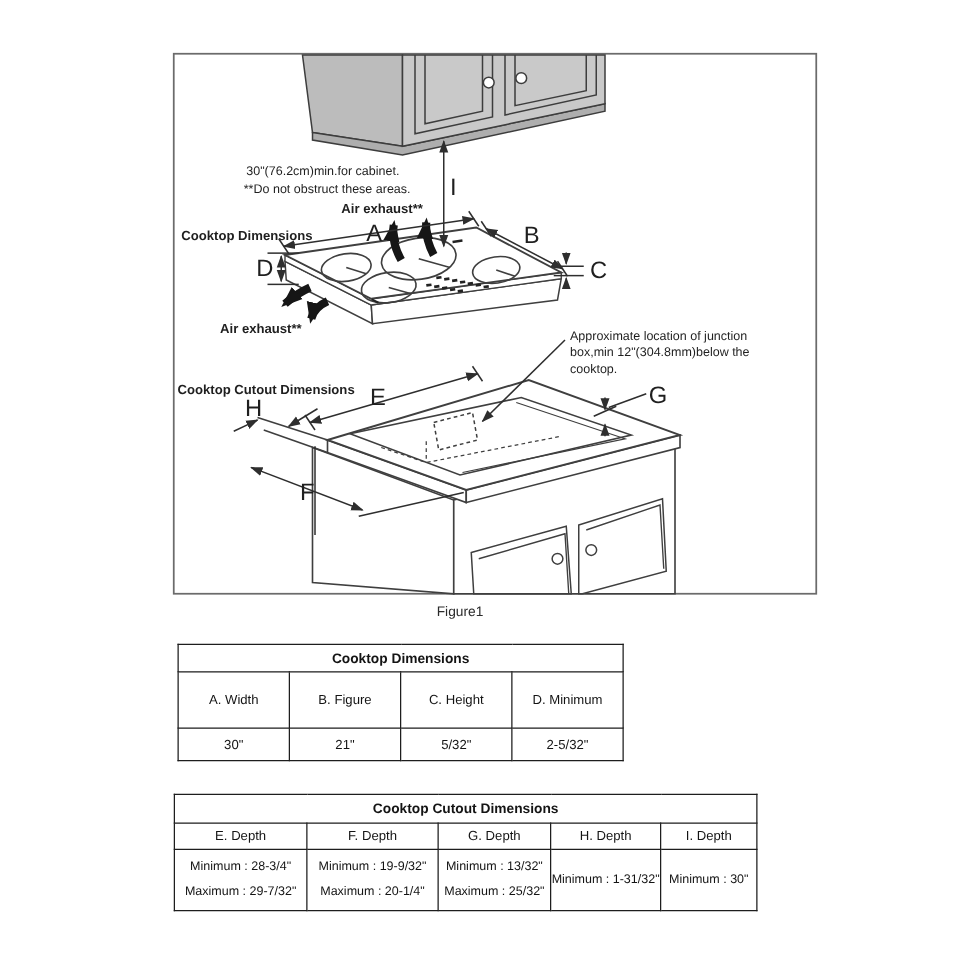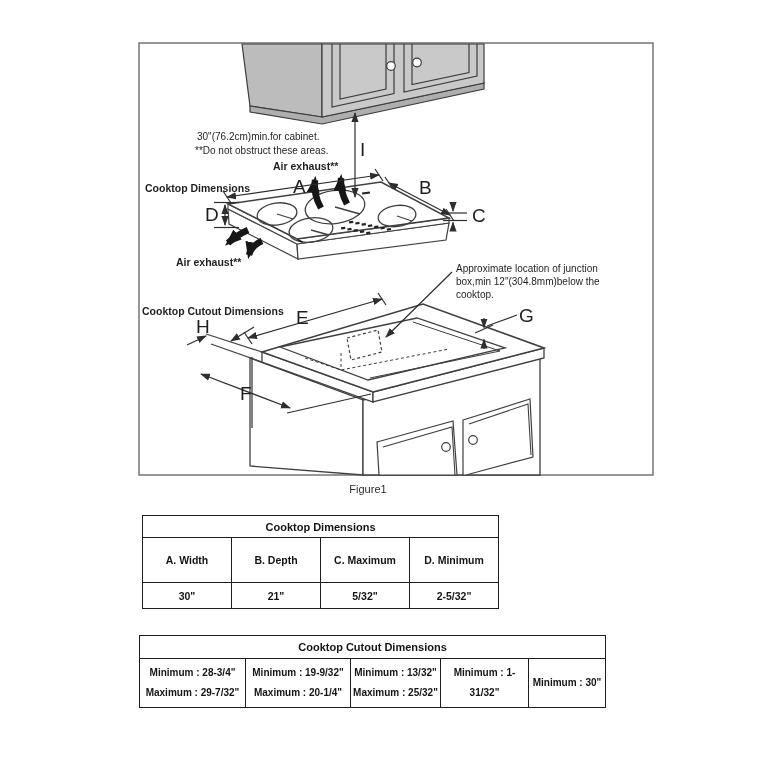--- a/index.html
+++ b/index.html
@@ -16,21 +16,21 @@
   .ln{stroke:#3f3f3f;fill:none;}
   .dim{stroke:#2e2e2e;stroke-width:1.2;fill:none;}
   .whitefill{fill:#ffffff;}
   table.dims{
     position:absolute;border-collapse:collapse;table-layout:fixed;
     font-family:"Liberation Sans", sans-serif;color:#141414;
     background:#ffffff;
   }
   table.dims th, table.dims td{
     border:1.6px solid #1d1d1d;text-align:center;vertical-align:middle;
-    padding:0;font-weight:bold;
+    padding:0;font-weight:normal;
   }
   table.dims .ttl{font-weight:bold;font-size:11px;}
   #tbl-cooktop{left:142px;top:515px;width:356px;}
   #tbl-cooktop .hdr{height:45px;font-size:10.5px;}
   #tbl-cooktop .ttl{height:21px;}
   #tbl-cooktop .val{height:25px;font-size:10.5px;}
   #tbl-cutout{left:139px;top:635px;width:466px;}
   #tbl-cutout .ttl{height:22px;}
   #tbl-cutout .hdr{height:21px;font-size:10.5px;}
   #tbl-cutout .val{height:48px;font-size:10px;}
@@ -199,22 +199,22 @@
         <col style="width:89px">
         <col style="width:89px">
         <col style="width:89px">
       </colgroup>
     <tbody>
       <tr>
           <td class="ttl" colspan="4">Cooktop Dimensions</td>
         </tr>
       <tr class="hdr">
         <th>A. Width</th>
-        <th>B. Depth</th>
-        <th>C. Maximum</th>
+        <th>B. Figure</th>
+        <th>C. Height</th>
         <th>D. Minimum</th>
       </tr>
       <tr>
         <td class="val">30"</td>
         <td class="val">21"</td>
         <td class="val">5/32"</td>
         <td class="val">2-5/32"</td>
       </tr>
     </tbody>
   </table>
@@ -224,20 +224,27 @@
         <col style="width:106px">
         <col style="width:105px">
         <col style="width:90px">
         <col style="width:88px">
         <col style="width:77px">
       </colgroup>
     <tbody>
       <tr>
           <td class="ttl" colspan="5">Cooktop Cutout Dimensions</td>
         </tr>
+      <tr class="hdr">
+        <th>E. Depth</th>
+        <th>F. Depth</th>
+        <th>G. Depth</th>
+        <th>H. Depth</th>
+        <th>I. Depth</th>
+      </tr>
       <tr>
         <td class="val">
           <div>Minimum : 28-3/4"</div>
           <div>Maximum : 29-7/32"</div>
         </td>
         <td class="val">
           <div>Minimum : 19-9/32"</div>
           <div>Maximum : 20-1/4"</div>
         </td>
         <td class="val">

